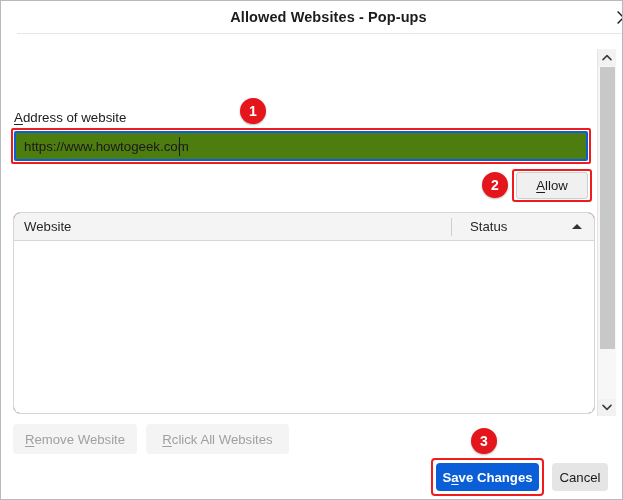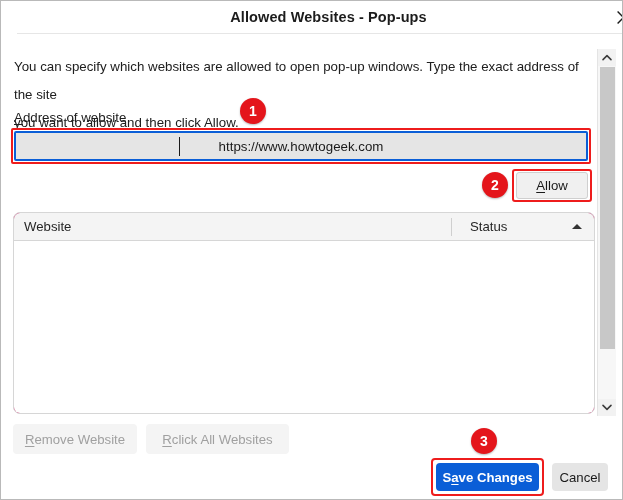--- a/index.html
+++ b/index.html
@@ -79,27 +79,26 @@
     border-radius: 2px;
     box-sizing: border-box;
   }
   .address-input {
     position: absolute;
     left: 13px; top: 130px;
     width: 574px; height: 30px;
     border: 2px solid #0a5ed7;
     border-radius: 2px;
     box-sizing: border-box;
-    background: #e5e5e5;
+    background: #4d7c0f;
     font-family: "Liberation Sans", sans-serif;
     font-size: 13.3px;
     color: #1a1a1a;
     padding: 0 8px;
     outline: none;
-    text-align: center;
   }
   .caret {
     position: absolute;
     left: 178px; top: 136px;
     width: 1px; height: 19px;
     background: #1a1a1a;
   }
 
   
   .allow-highlight {
@@ -290,24 +289,20 @@
 
   <div class="titlebar">
     <div class="titlebar-title">Allowed Websites - Pop-ups</div>
     <div class="close-btn">
       <svg width="15" height="15" viewBox="0 0 15 15" aria-hidden="true">
         <path d="M1.6 1.6 L13.4 13.4 M13.4 1.6 L1.6 13.4" stroke="#1a1a1a" stroke-width="1.4" fill="none"></path>
       </svg>
     </div>
   </div>
 
-  <div class="desc">
-    <div>You can specify which websites are allowed to open pop-up windows. Type the exact address of the site</div>
-    <div>you want to allow and then click Allow.</div>
-  </div>
 
   <div class="field-label"><span class="accel">A</span><span>ddress of website</span></div>
 
   <div class="input-highlight"></div>
   <input class="address-input" type="text" value="https://www.howtogeek.com" style="">
   <div class="caret"></div>
 
   <div class="allow-highlight"></div>
   <button class="allow-btn">
       <span class="accel">A</span>

